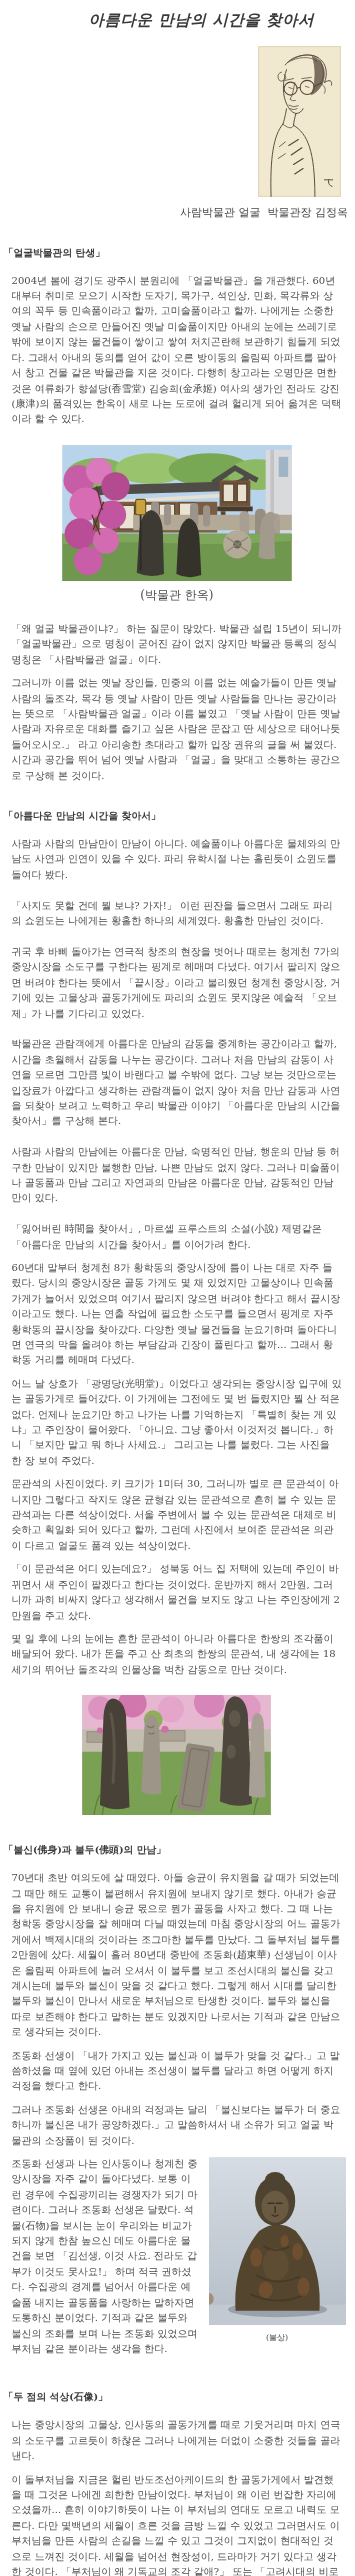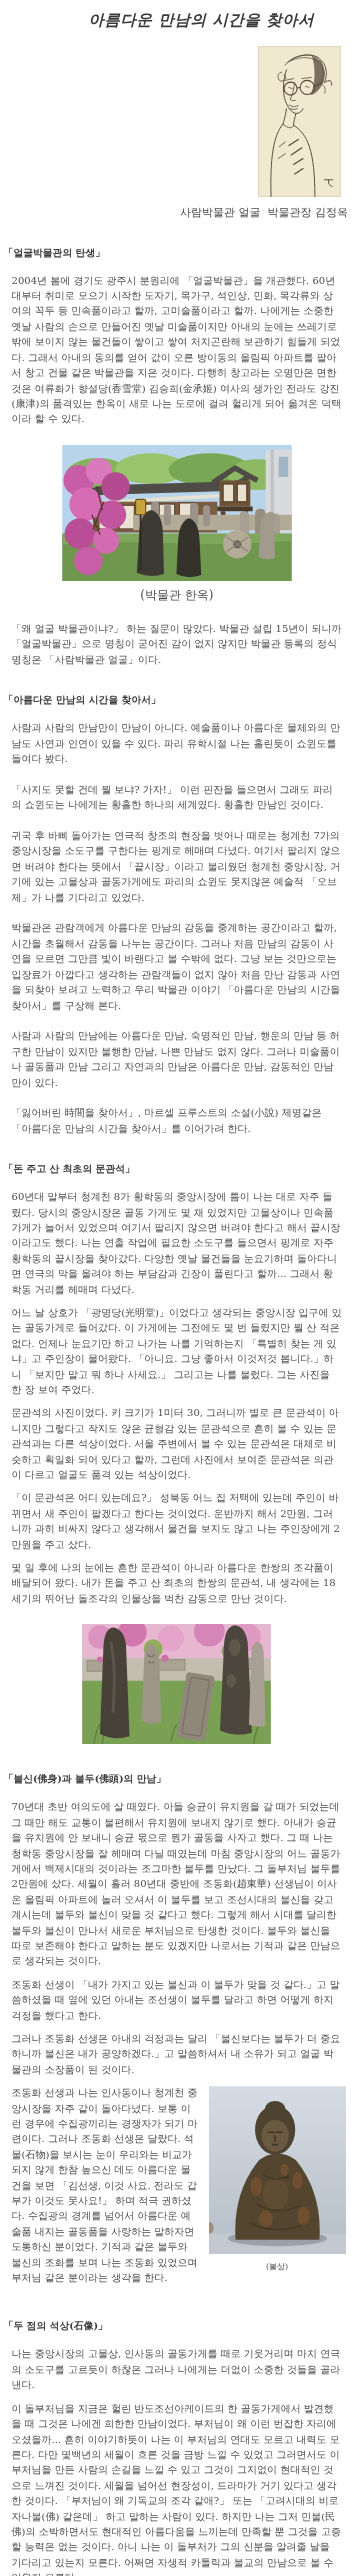--- a/index.html
+++ b/index.html
@@ -120,34 +120,34 @@
           <circle cx="30" cy="150" r="26" fill="#b94e97"></circle>
           <circle cx="74" cy="162" r="22" fill="#d26bb0"></circle>
           <circle cx="44" cy="196" r="24" fill="#c85ea8"></circle>
         </g>
         <path d="M58,70 l10,40 M50,118 l14,34 M70,96 l-18,48" stroke="#57322a" stroke-width="2" fill="none"></path>
       </svg>
       <figcaption>(박물관 한옥)</figcaption>
     </figure>
 
     <p class="para">「왜 얼굴 박물관이냐?」 하는 질문이 많았다. 박물관 설립 15년이 되니까 「얼굴박물관」으로 명칭이 굳어진 감이 없지 않지만 박물관 등록의 정식 명칭은 「사람박물관 얼굴」이다.</p>
+    <p class="para">그러니까 이름 없는 옛날 장인들, 민중의 이름 없는 예술가들이 만든 옛날 사람의 돌조각, 목각 등 옛날 사람이 만든 옛날 사람들을 만나는 공간이라는 뜻으로 「사람박물관 얼굴」이라 이름 붙였고 「옛날 사람이 만든 옛날 사람과 자유로운 대화를 즐기고 싶은 사람은 문잡고 딴 세상으로 태어나듯 들어오시오.」 라고 아리송한 초대라고 할까 입장 권유의 글을 써 붙였다.  시간과 공간을 뛰어 넘어 옛날 사람과 「얼굴」을 맞대고 소통하는 공간으로 구상해 본 것이다.</p>
   </section>
 
   <section>
     <h2 class="sec">「아름다운 만남의 시간을 찾아서」</h2>
     <p class="para">사람과 사람의 만남만이 만남이 아니다. 예술품이나 아름다운 물체와의 만남도 사연과 인연이 있을 수 있다. 파리 유학시절 나는 홀린듯이 쇼윈도를 들여다 봤다.</p>
     <p class="para gap">「사지도 못할 건데 뭘 보냐? 가자!」  이런 핀잔을 들으면서 그래도 파리의 쇼윈도는 나에게는 황홀한 하나의 세계였다. 황홀한 만남인 것이다.</p>
     <p class="para gap">귀국 후 바삐 돌아가는 연극적 창조의 현장을 벗어나 때로는 청계천 7가의 중앙시장을 소도구를 구한다는 핑계로 헤매며 다녔다. 여기서 팔리지 않으면 버려야 한다는 뜻에서 「끝시장」이라고 불리웠던 청계천 중앙시장, 거기에 있는 고물상과 골동가게에도 파리의 쇼윈도 못지않은 예술적 「오브제」가 나를 기다리고 있었다.</p>
     <p class="para gap">박물관은 관람객에게 아름다운 만남의 감동을 중계하는 공간이라고 할까, 시간을 초월해서 감동을 나누는 공간이다. 그러나 처음 만남의 감동이 사연을 모르면 그만큼 빛이 바랜다고 볼 수밖에 없다. 그냥 보는 것만으로는 입장료가 아깝다고 생각하는 관람객들이 없지 않아 처음 만난 감동과 사연을 되찾아 보려고 노력하고 우리 박물관 이야기 「아름다운 만남의 시간을 찾아서」를 구상해 본다.</p>
     <p class="para gap">사람과 사람의 만남에는 아름다운 만남, 숙명적인 만남, 행운의 만남 등 허구한 만남이 있지만 불행한 만남, 나쁜 만남도 없지 않다. 그러나 미술품이나 골동품과 만남 그리고 자연과의 만남은 아름다운 만남, 감동적인 만남만이 있다.</p>
     <p class="para gap">「잃어버린 時間을 찾아서」, 마르셀 프루스트의 소설(小說) 제명같은 「아름다운 만남의 시간을 찾아서」를 이어가려 한다.</p>
   </section>
 
   <section>
-    <h2 class="sec">「돈 주고 산 최초의 문관석」</h2>
     <p class="para">60년대 말부터 청계천 8가 황학동의 중앙시장에 틈이 나는 대로 자주 들렸다. 당시의 중앙시장은 골동 가게도 몇 채 있었지만 고물상이나 민속품 가게가 늘어서 있었으며 여기서 팔리지 않으면 버려야 한다고 해서 끝시장이라고도 했다. 나는 연출 작업에 필요한 소도구를 들으면서 핑계로 자주 황학동의 끝시장을 찾아갔다. 다양한 옛날 물건들을 눈요기하며 돌아다니면 연극의 막을 올려야 하는 부담감과 긴장이 풀린다고 할까... 그래서 황학동 거리를 헤매며 다녔다.</p>
     <p class="para">어느 날 상호가 「광명당(光明堂)」이었다고 생각되는 중앙시장 입구에 있는 골동가게로 들어갔다. 이 가게에는 그전에도 몇 번 들렸지만 뭘 산 적은 없다. 언제나 눈요기만 하고 나가는 나를 기억하는지 「특별히 찾는 게 있냐」고 주인장이 물어왔다. 「아니요. 그냥 좋아서 이것저것 봅니다.」하니 「보지만 말고 뭐 하나 사세요.」 그리고는 나를 불렀다. 그는 사진을 한 장 보여 주었다.</p>
     <p class="para">문관석의 사진이었다. 키 크기가 1미터 30, 그러니까 별로 큰 문관석이 아니지만 그렇다고 작지도 않은 균형감 있는 문관석으로 흔히 볼 수 있는 문관석과는 다른 석상이었다. 서울 주변에서 볼 수 있는 문관석은 대체로 비슷하고 획일화 되어 있다고 할까, 그런데 사진에서 보여준 문관석은 의관이 다르고 얼굴도 품격 있는 석상이었다.</p>
     <p class="para">「이 문관석은 어디 있는데요?」 성북동 어느 집 저택에 있는데 주인이 바뀌면서 새 주인이 팔겠다고 한다는 것이었다. 운반까지 해서 2만원, 그러니까 과히 비싸지 않다고 생각해서 물건을 보지도 않고 나는 주인장에게 2만원을 주고 샀다.</p>
     <p class="para">몇 일 후에 나의 눈에는 흔한 문관석이 아니라 아름다운 한쌍의 조각품이 배달되어 왔다. 내가 돈을 주고 산 최초의 한쌍의 문관석, 내 생각에는 18세기의 뛰어난 돌조각의 인물상을 벅찬 감동으로 만난 것이다.</p>
 
     <figure>
       <svg width="189" height="120" viewBox="0 0 319 203" role="img">
         <rect width="319" height="203" fill="#cfc9bc"></rect>
         <rect width="319" height="58" fill="#e7b7d2"></rect>

